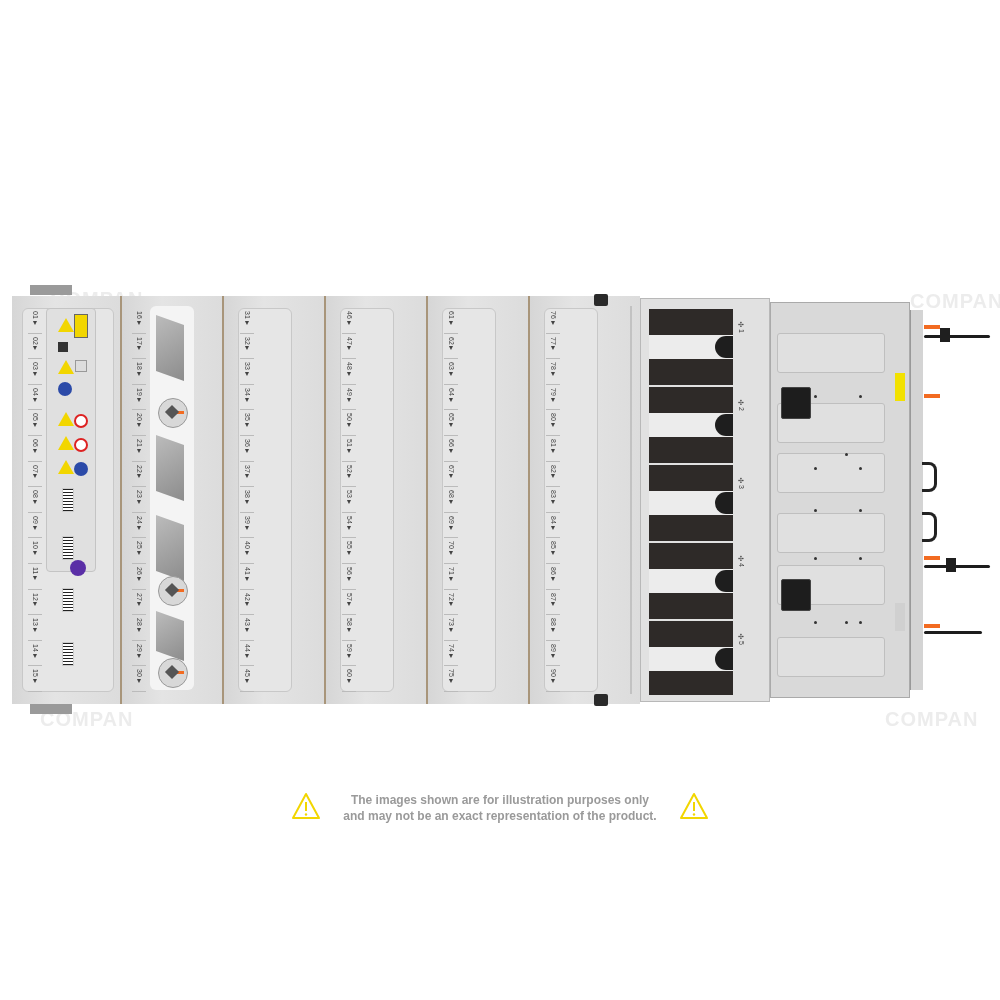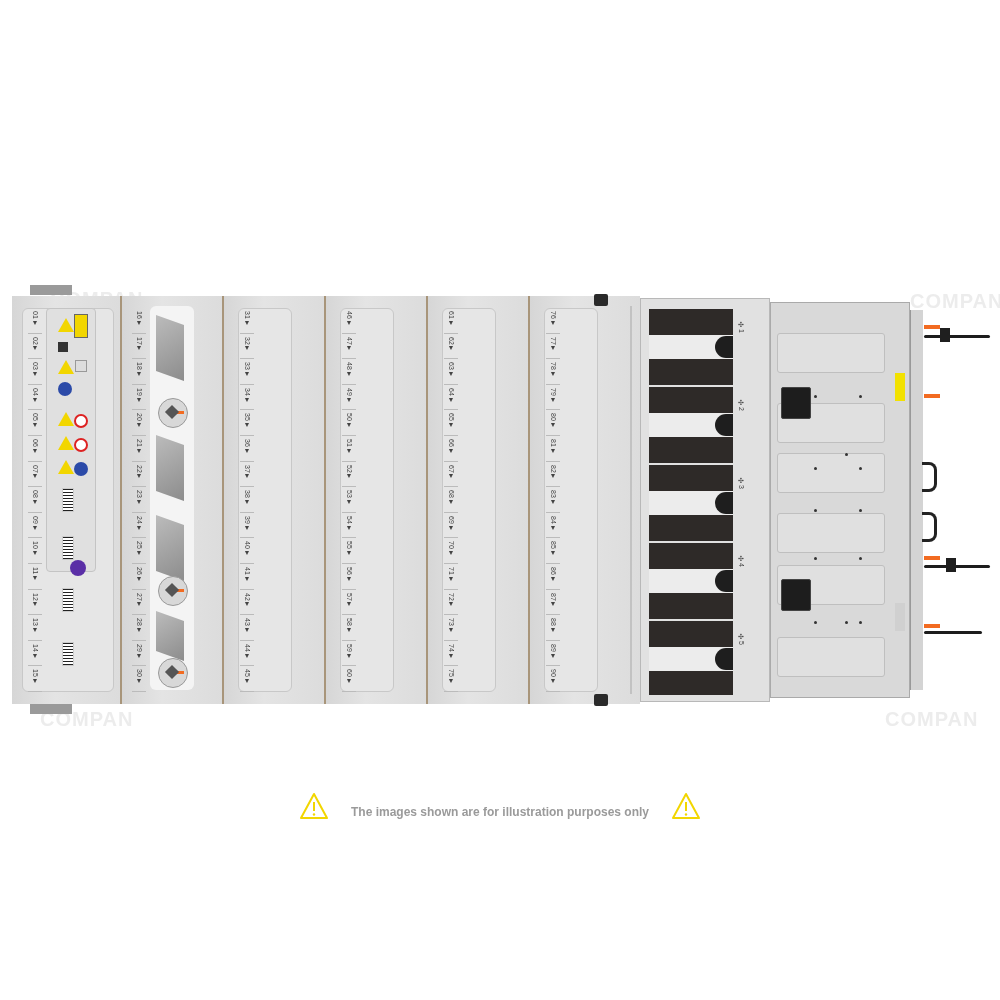--- a/index.html
+++ b/index.html
@@ -45,21 +45,21 @@
   .psu-label { position:absolute; width:10px; height:28px; background:#f2e100; }
 
   .psu-strip { position:absolute; left:910px; top:310px; width:12px; height:380px; background:#d4d4d4; border-left:1px solid #999; }
   .cable { position:absolute; height:3px; background:#1d1d1d; border-radius:2px; }
   .orange-tab { position:absolute; width:16px; height:4px; background:#f26b21; }
   .clip { position:absolute; width:10px; height:14px; background:#1f1f1f; }
   .handle-loop { position:absolute; width:12px; height:24px; border:3px solid #222; border-left:none; border-radius:0 8px 8px 0; }
 
   .watermark { position:absolute; color:rgba(200,200,200,0.35); font-size:20px; font-weight:bold; letter-spacing:1px; }
 
-  .disclaimer { position:absolute; top:792px; left:0; width:1000px; display:flex; justify-content:center; align-items:flex-end; gap:22px; }
+  .disclaimer { position:absolute; top:792px; left:0; width:1000px; display:flex; justify-content:center; align-items:flex-start; gap:22px; }
   .disc-text { text-align:center; color:#9a9a9a; font-weight:bold; font-size:12px; line-height:16px; }
   .warn-outline { width:30px; height:28px; position:relative; }
 </style>
 </head>
 <body>
 
 <div class="watermark" style="left:50px;top:288px;">COMPAN</div>
 <div class="watermark" style="left:355px;top:384px;">COMPAN</div>
 <div class="watermark" style="left:255px;top:486px;">COMPAN</div>
 <div class="watermark" style="left:570px;top:594px;">COMPAN</div>
@@ -578,19 +578,20 @@
 <div class="cable" style="left:924px;top:631px;width:58px;"></div>
 
 <div class="disclaimer">
   <svg class="warn-outline" viewBox="0 0 30 28">
     <path d="M15 2 L28 26 L2 26 Z" fill="none" stroke="#f2d600" stroke-width="2" stroke-linejoin="round"></path>
     <line x1="15" y1="10" x2="15" y2="19" stroke="#f2d600" stroke-width="2"></line>
     <circle cx="15" cy="22.5" r="1.2" fill="#f2d600"></circle>
   </svg>
   <div class="disc-text">
     <div>The images shown are for illustration purposes only</div>
+    <div>and may not be an exact representation of the product.</div>
   </div>
   <svg class="warn-outline" viewBox="0 0 30 28">
     <path d="M15 2 L28 26 L2 26 Z" fill="none" stroke="#f2d600" stroke-width="2" stroke-linejoin="round"></path>
     <line x1="15" y1="10" x2="15" y2="19" stroke="#f2d600" stroke-width="2"></line>
     <circle cx="15" cy="22.5" r="1.2" fill="#f2d600"></circle>
   </svg>
 </div>
 
 </body></html>

